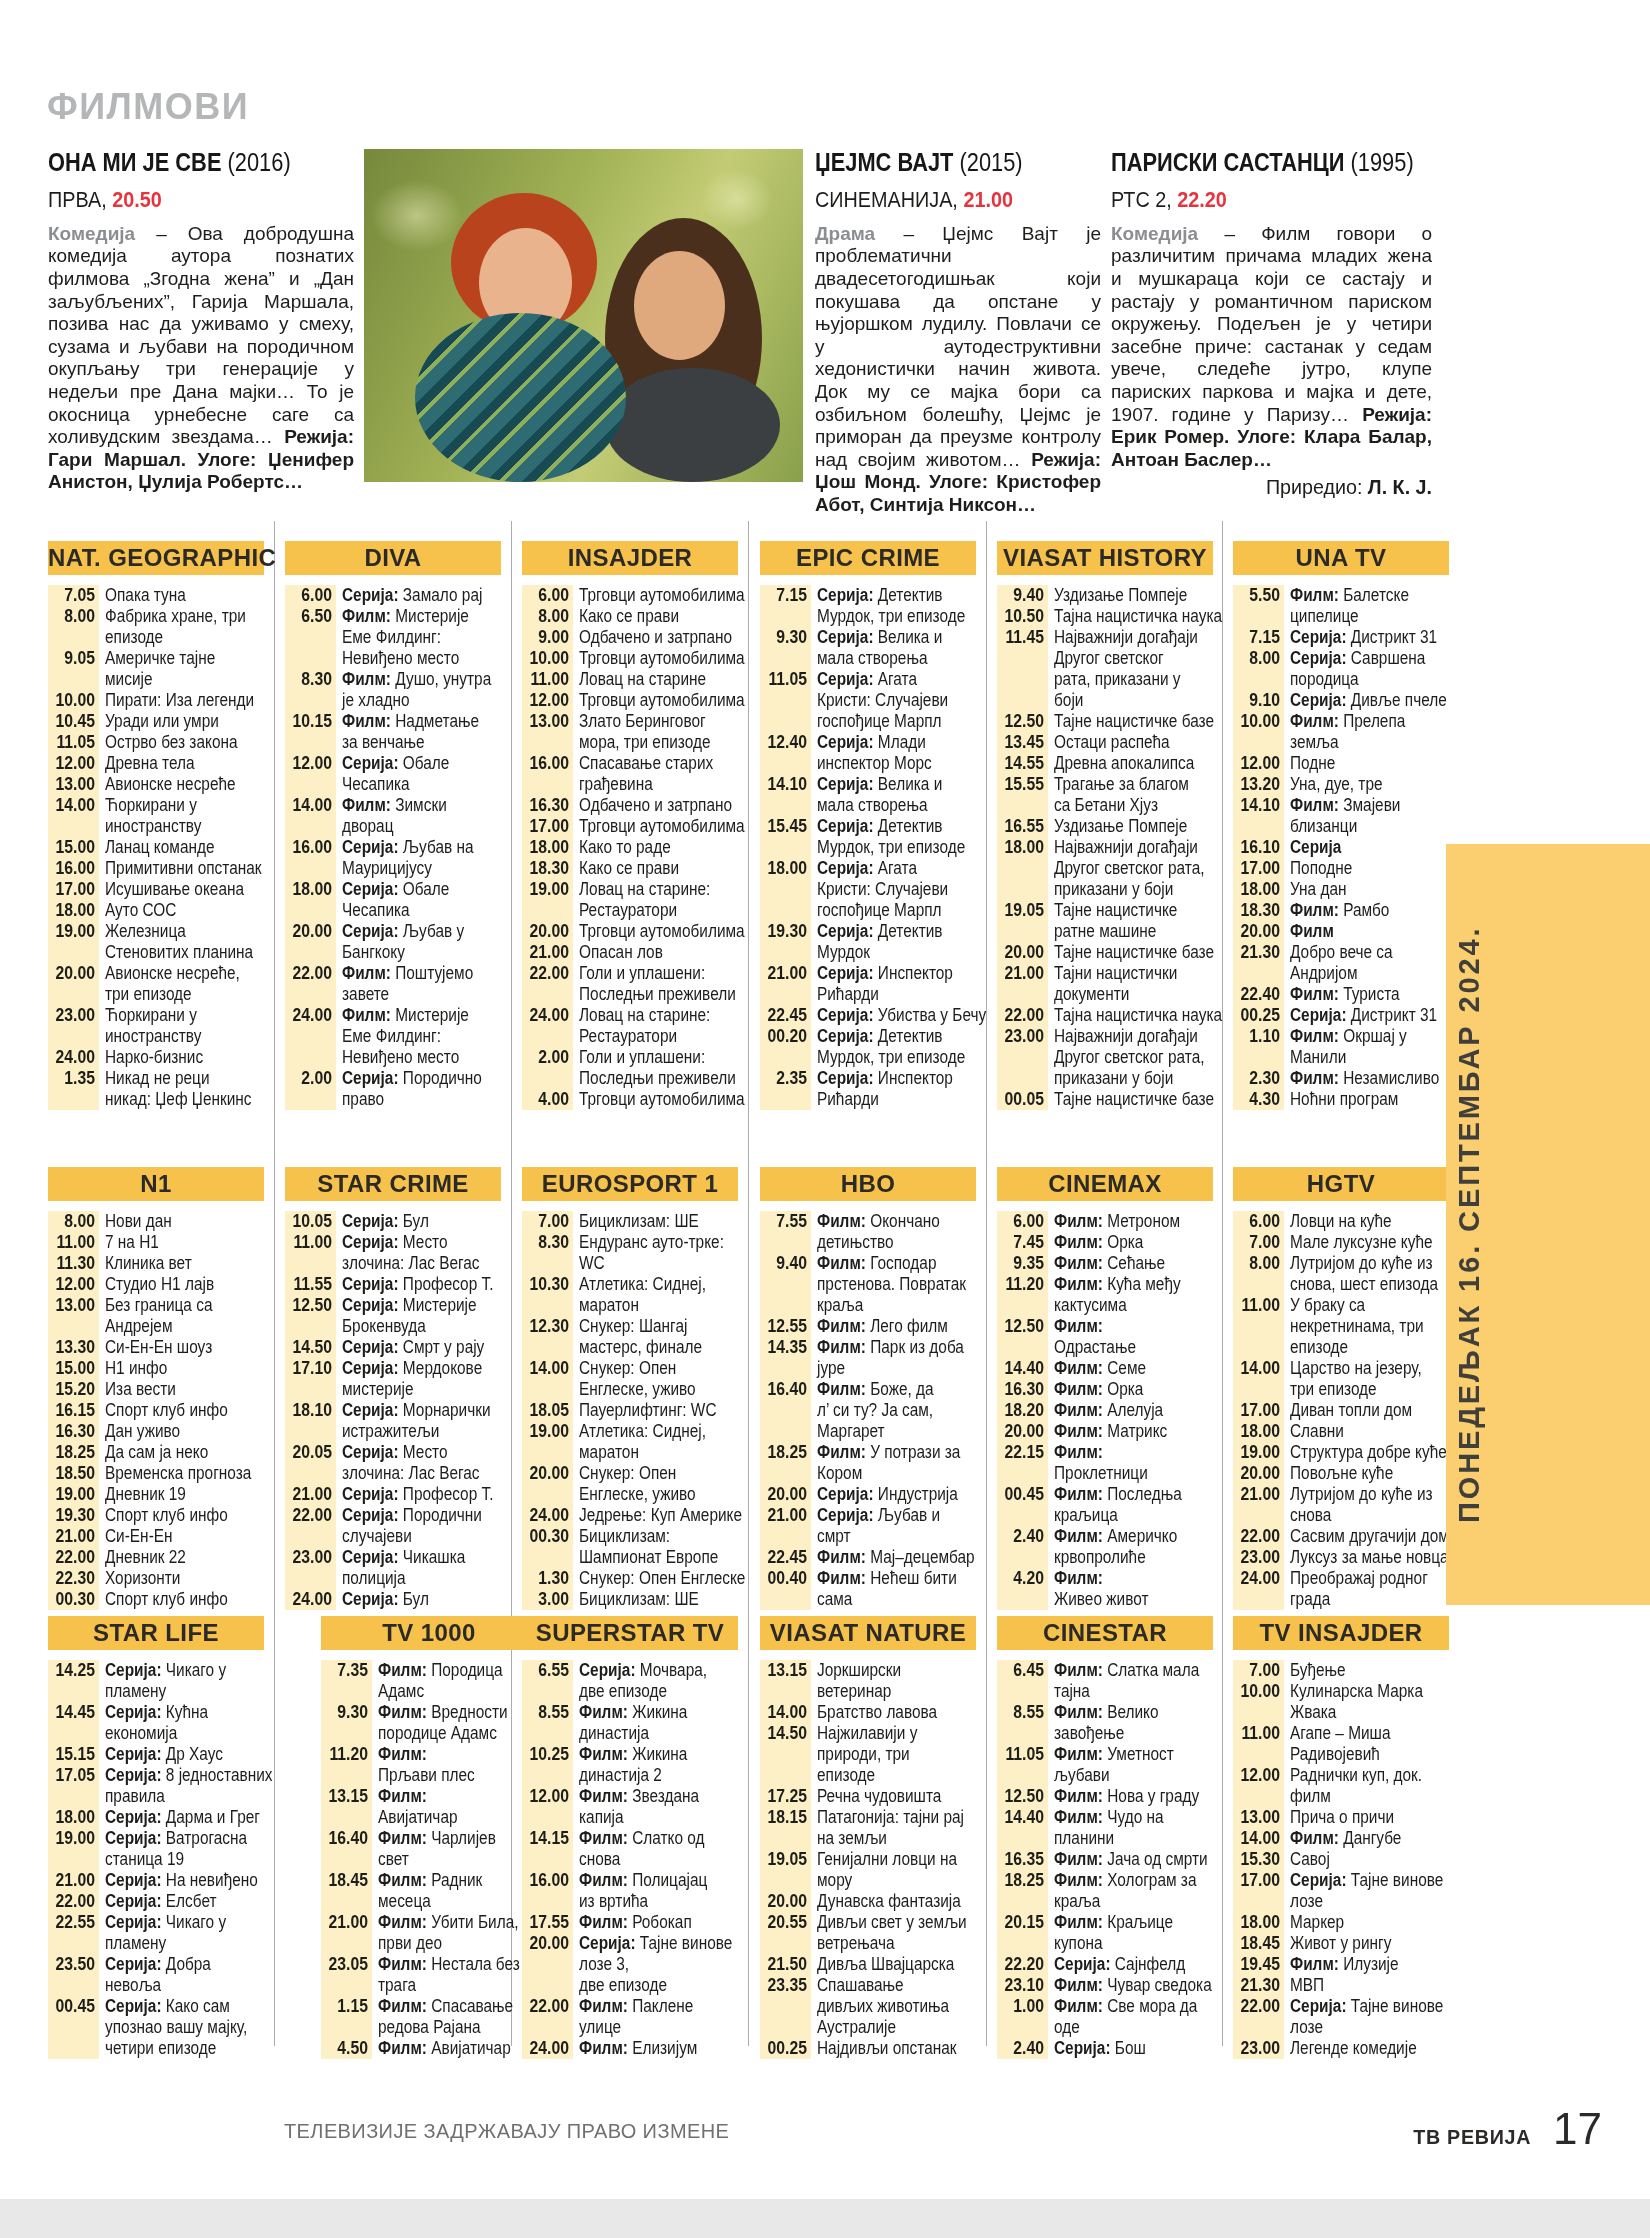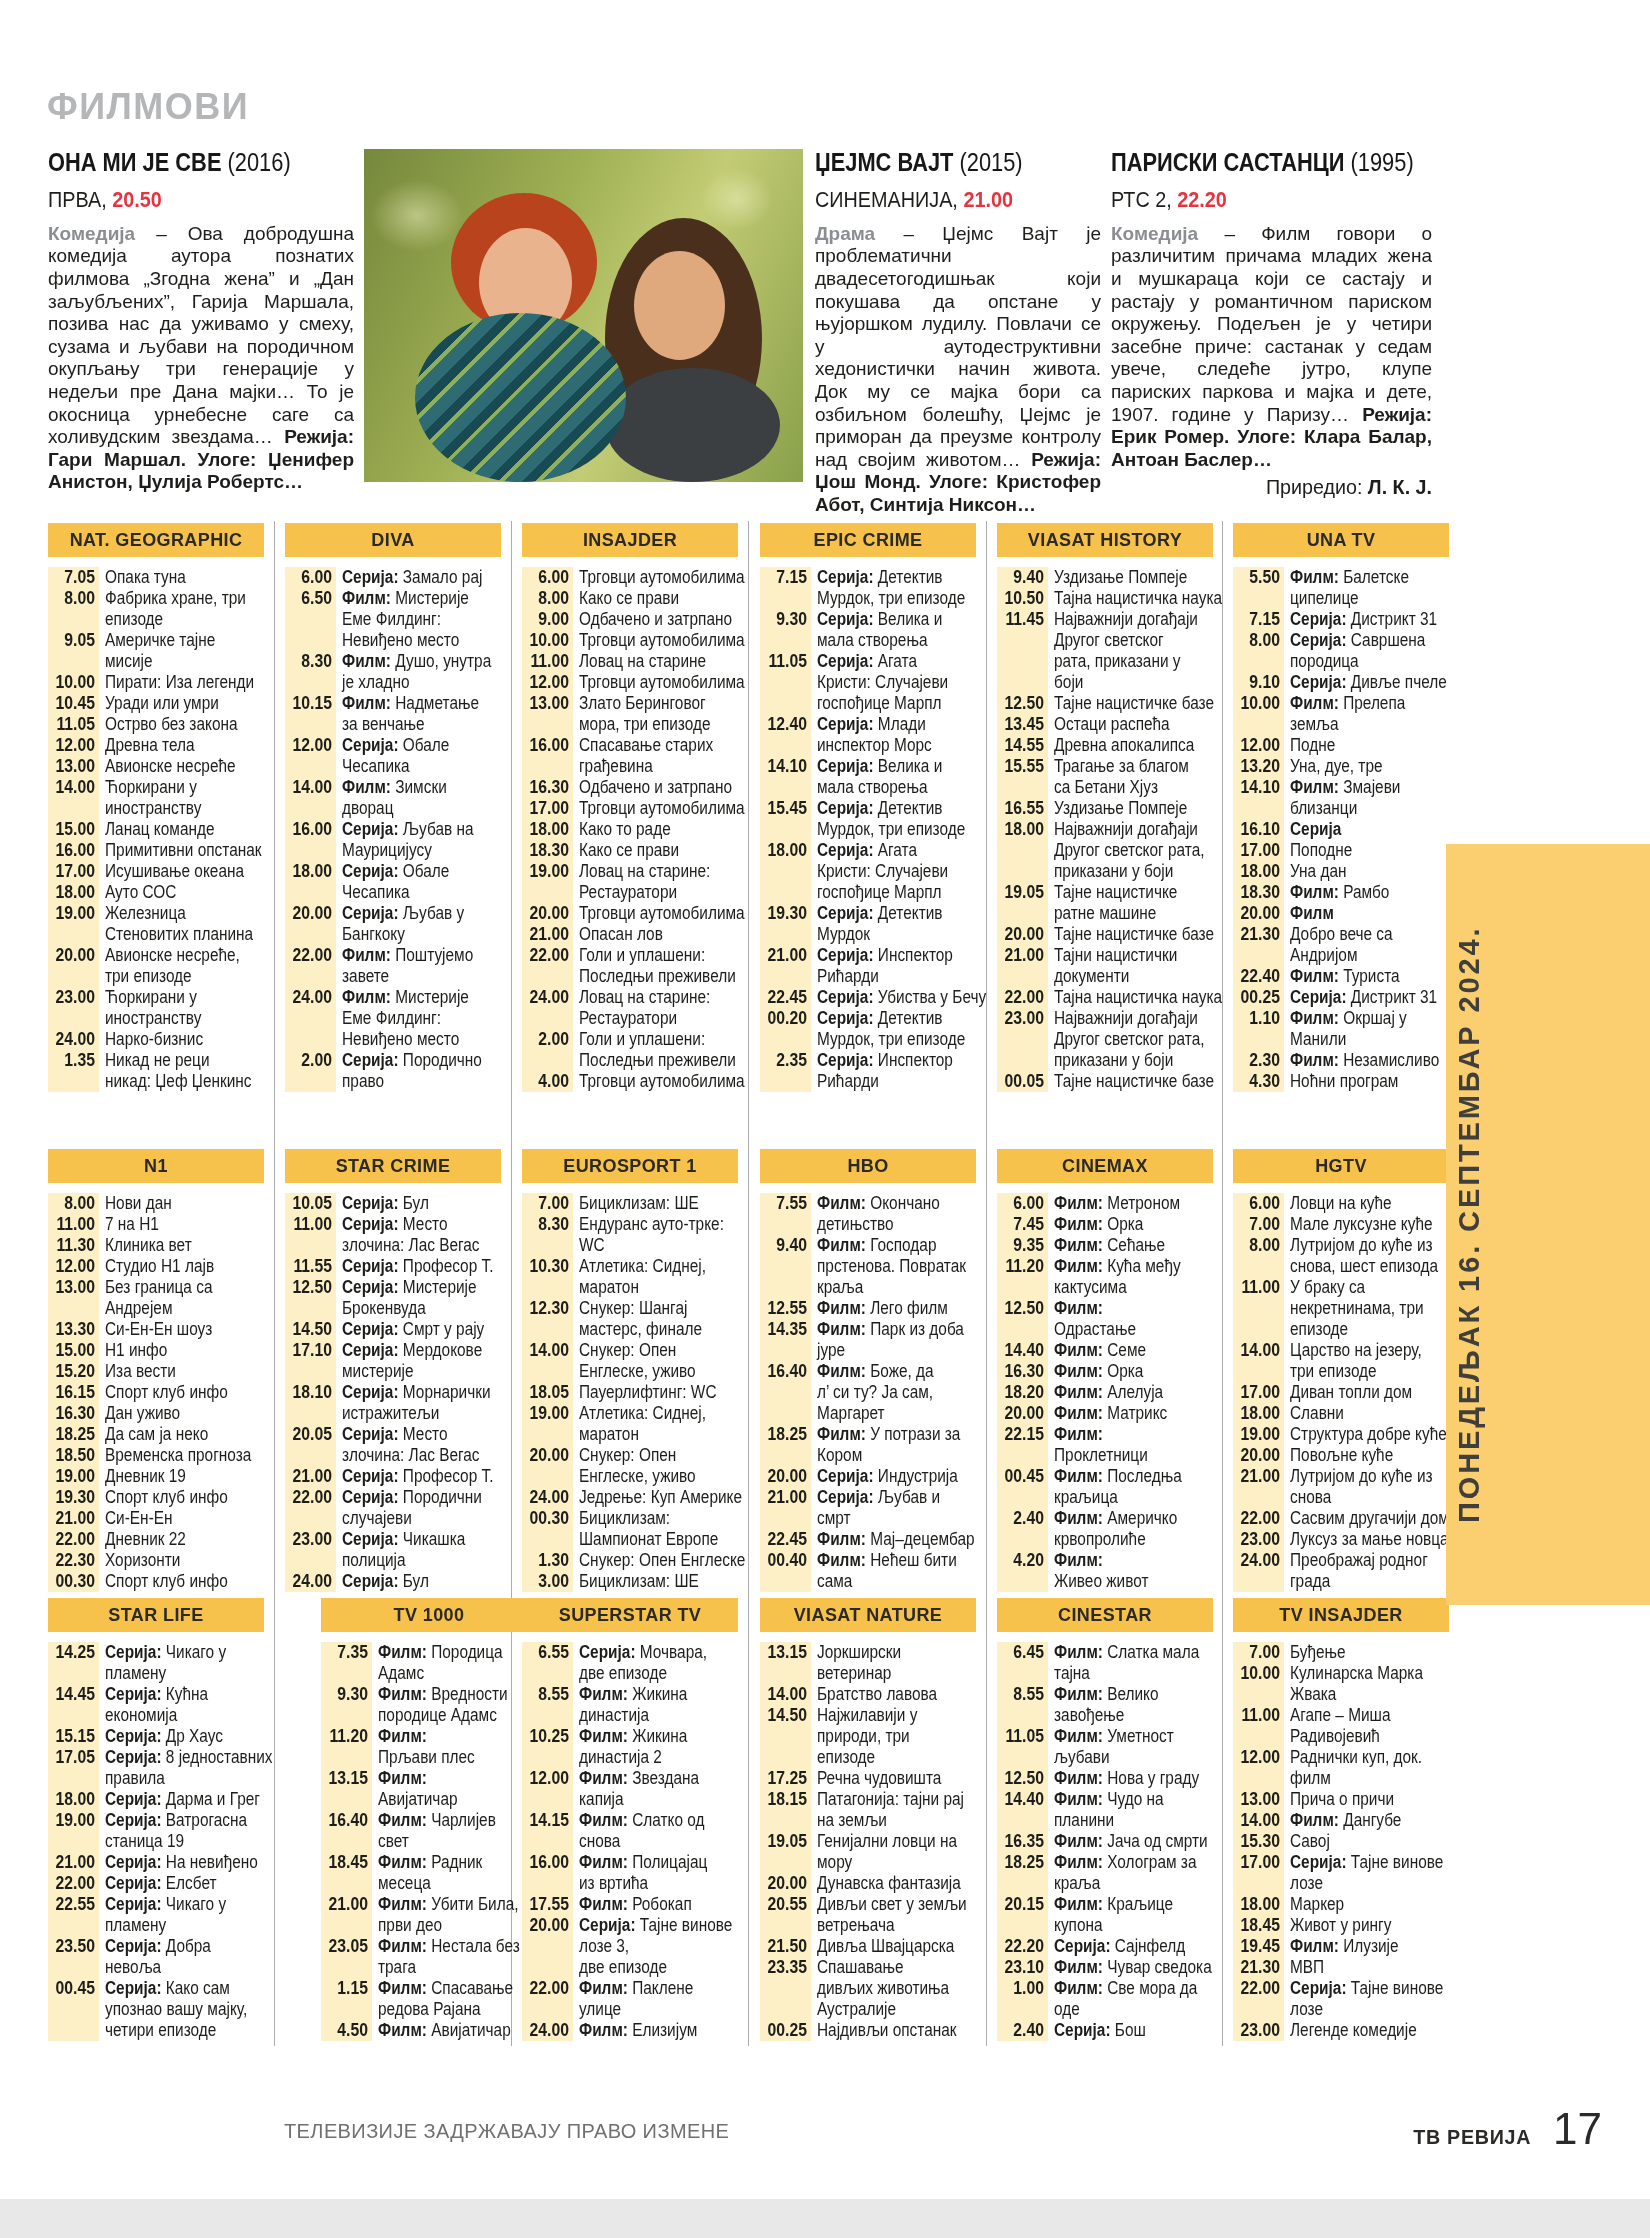--- a/index.html
+++ b/index.html
@@ -30,21 +30,21 @@
   .f-face1{left:115px;top:79px;width:93px;height:109px;background:#e9b48d;border-radius:50% 50% 46% 54%;}
   .f-body1{left:51px;top:164px;width:211px;height:169px;background:
        repeating-linear-gradient(135deg,#2e6b72 0 13px,#174a52 13px 22px,#8fb05a 22px 26px);
        border-radius:40% 42% 0 0;}
   .f-hair2{left:241px;top:69px;width:157px;height:241px;background:#4a2f1d;border-radius:48% 52% 40% 44%;}
   .f-face2{left:270px;top:102px;width:91px;height:109px;background:#e0a87d;border-radius:50% 50% 48% 52%;}
   .f-body2{left:241px;top:219px;width:175px;height:114px;background:#3c3f41;border-radius:40% 30% 0 0;}
   
   .channel{position:absolute;width:216px;}
   .ch-head{height:34px;line-height:34px;background:#f7c24b;text-align:center;
-        font-weight:bold;font-size:18px;color:#2b2a28;letter-spacing:0.4px;white-space:nowrap;}
+        font-weight:bold;font-size:24px;color:#2b2a28;letter-spacing:0.4px;white-space:nowrap;margin-top:18px;}
   .ch-body{position:relative;margin-top:9.5px;}
   .strip{position:absolute;left:0;top:0;bottom:0;width:51px;background:#fdf0c6;}
   .entry{position:relative;padding-left:57px;}
   .time{position:absolute;left:0;top:0;width:47px;text-align:right;font-weight:bold;
         font-size:17.5px;line-height:21px;transform:scaleX(.9);transform-origin:100% 50%;}
   .line{white-space:nowrap;transform:scaleX(.88);transform-origin:0 50%;
         font-size:17.5px;line-height:21px;height:21px;}
   .sep{position:absolute;top:521px;width:0.7px;height:1525px;background:#aaacae;}
   
   .sidebar{position:absolute;left:1446px;top:844px;width:204px;height:761px;background:#fbcf70;}

